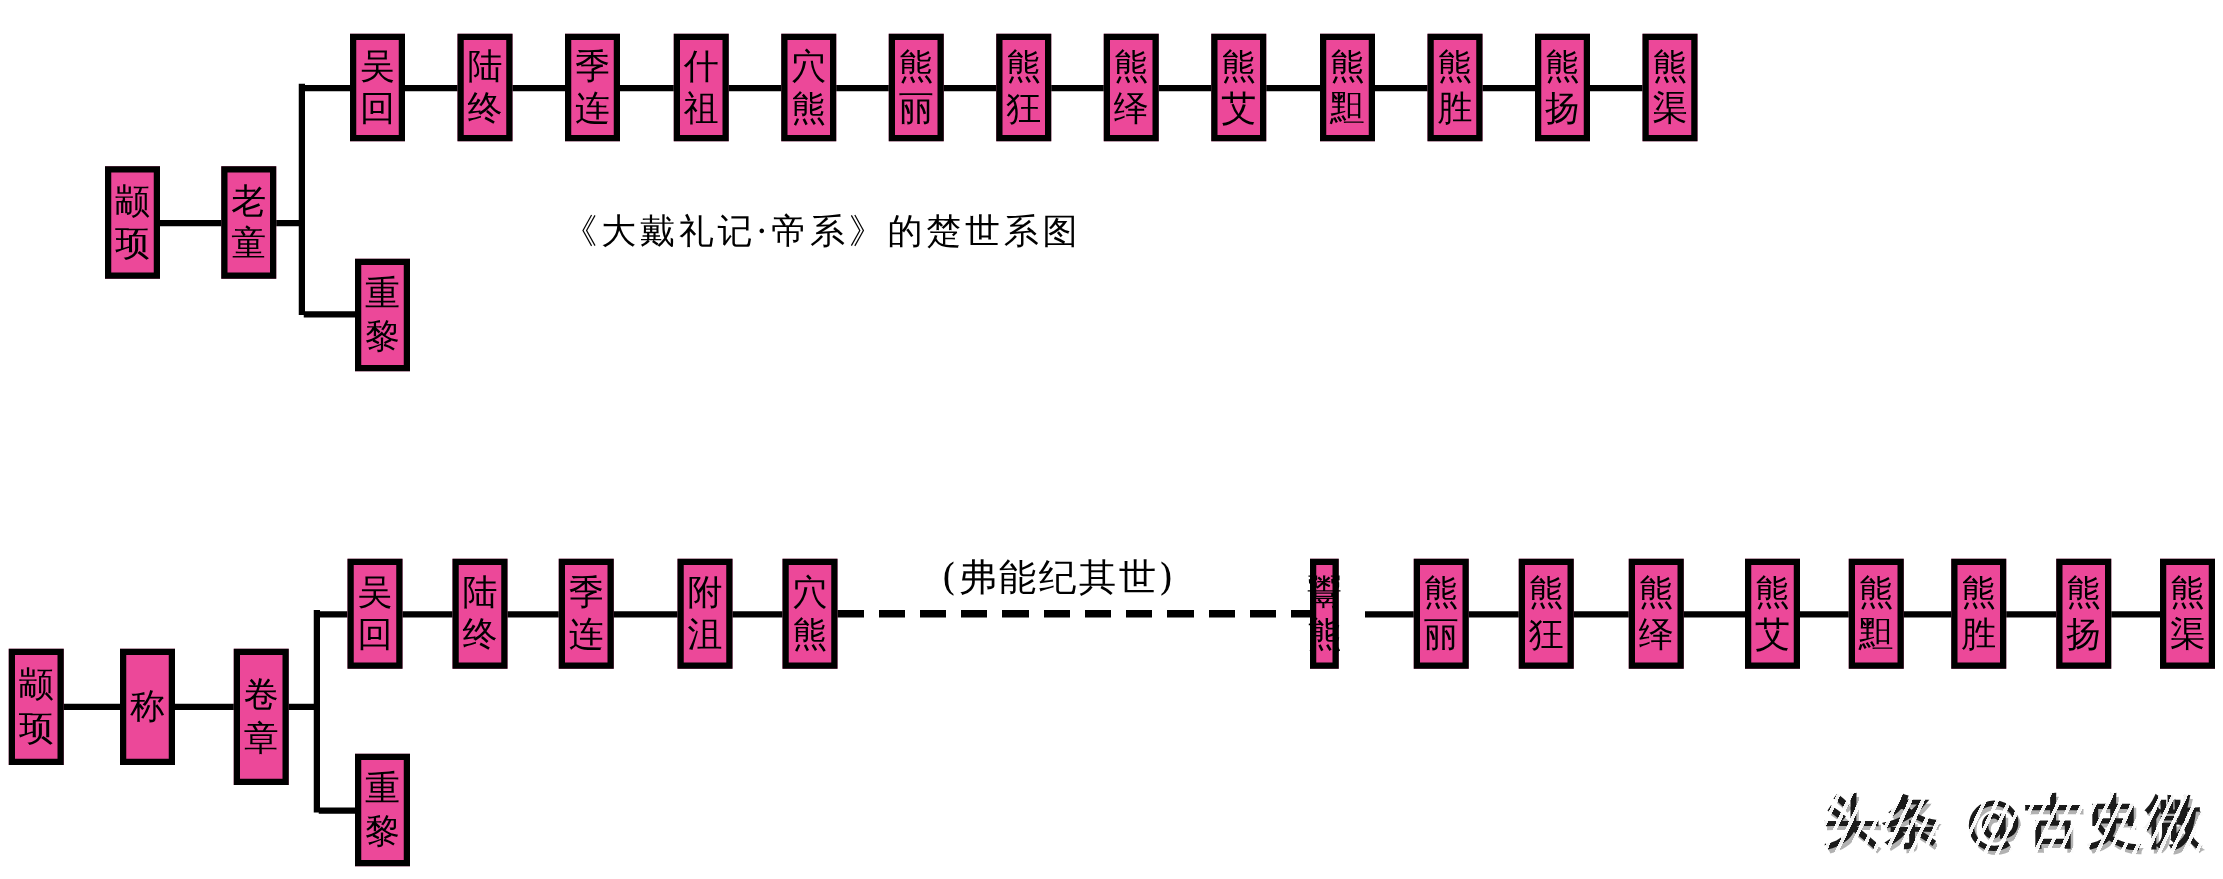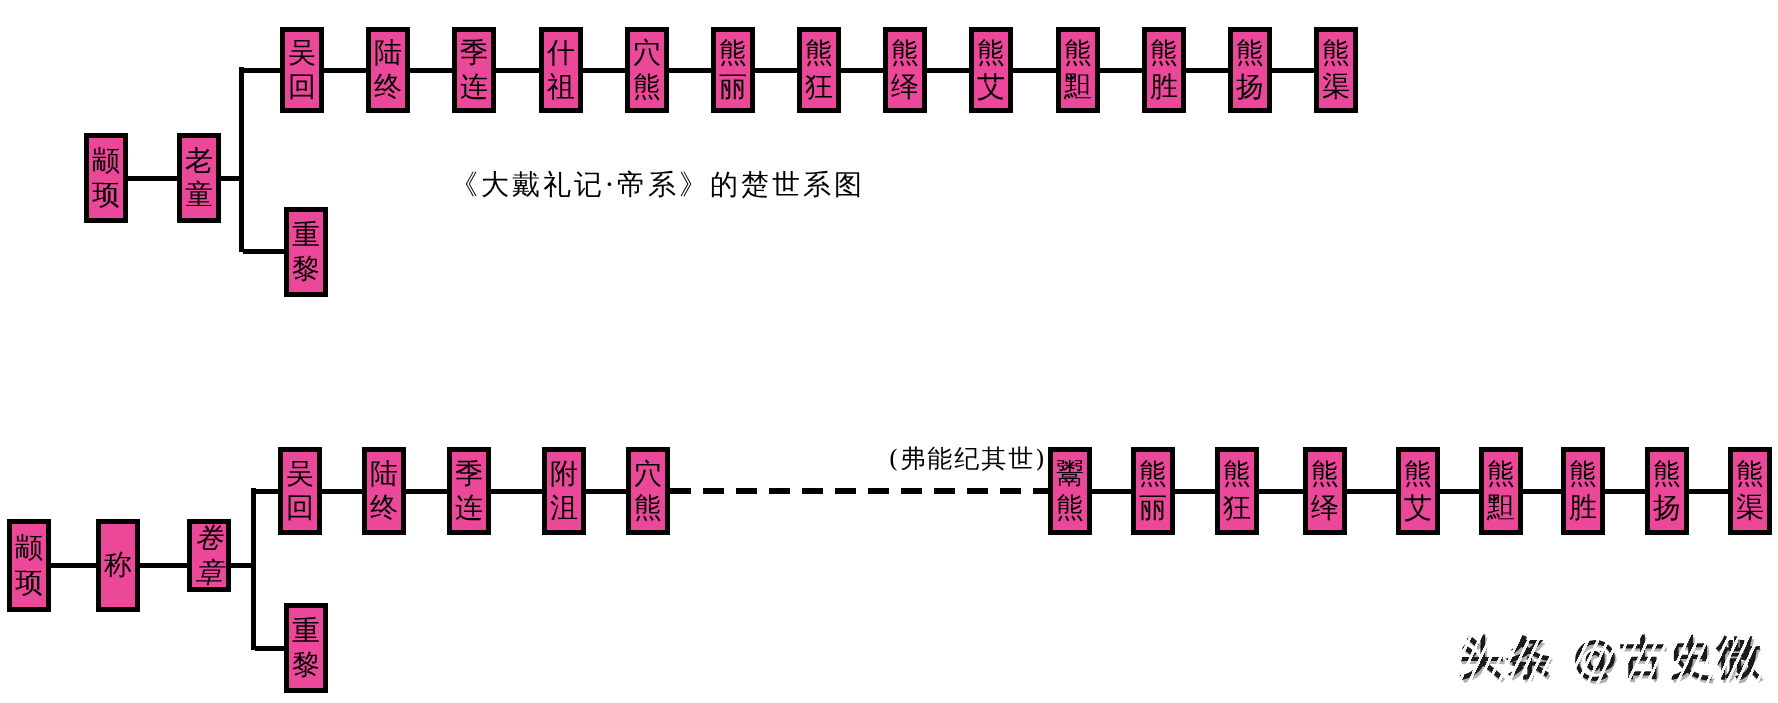--- a/index.html
+++ b/index.html
@@ -17,21 +17,21 @@
   .vl{position:absolute;width:5px;background:#000;}
   .dash{
     position:absolute;height:6px;
     background:repeating-linear-gradient(90deg,#000 0 21px,transparent 21px 33px);
   }
   .caption{
     position:absolute;width:500px;text-align:left;font-size:28px;letter-spacing:3px;
     font-weight:500;white-space:nowrap;
   }
   .gap-note{
-    position:absolute;width:400px;text-align:right;font-size:25px;letter-spacing:2px;
+    position:absolute;width:400px;text-align:center;font-size:30px;letter-spacing:2px;
     font-weight:500;white-space:nowrap;
   }
   .watermark{
     position:absolute;left:1458px;top:627px;font-size:46px;font-weight:700;
     font-family:"DejaVu Sans","Liberation Sans",sans-serif;color:#1a1a1a;
     letter-spacing:2px;white-space:nowrap;text-shadow:2px 3px 0 rgba(0,0,0,0.30);
   }
   .hatch{
     position:absolute;left:1452px;top:616px;width:330px;height:84px;z-index:5;
     background:repeating-linear-gradient(115deg,transparent 0 6px,rgba(255,255,255,0.95) 6px 9px);
@@ -79,36 +79,36 @@
     <div class="hl" style="left: 1100px; top: 68px; width: 42px;"></div>
     <div class="person" style="left: 1228px; top: 27px; width: 44px; height: 86px;">熊扬</div>
     <div class="hl" style="left: 1186px; top: 68px; width: 42px;"></div>
     <div class="person" style="left: 1314px; top: 27px; width: 44px; height: 86px;">熊渠</div>
     <div class="hl" style="left: 1272px; top: 68px; width: 42px;"></div>
     <div class="hl" style="left: 243px; top: 249px; width: 41px;"></div>
     <div class="person" style="left: 284px; top: 207px; width: 44px; height: 90px;">重黎</div>
     <div class="person" style="left: 7px; top: 519px; width: 44px; height: 93px;">颛顼</div>
     <div class="person" style="left: 96px; top: 519px; width: 44px; height: 93px;">称</div>
     <div class="hl" style="left: 51px; top: 563px; width: 45px;"></div>
-    <div class="person" style="left: 187px; top: 519px; width: 44px; height: 73px; font-style: italic;">卷章</div>
+    <div class="person" style="left: 187px; top: 519px; width: 44px; height: 109px;">卷章</div>
     <div class="hl" style="left: 140px; top: 563px; width: 47px;"></div>
     <div class="hl" style="left: 231px; top: 563px; width: 24px;"></div>
     <div class="vl" style="left: 251px; top: 488px; height: 162px;"></div>
     <div class="hl" style="left: 255px; top: 489px; width: 23px;"></div>
     <div class="person" style="left: 278px; top: 447px; width: 44px; height: 88px;">吴回</div>
     <div class="person" style="left: 362px; top: 447px; width: 44px; height: 88px;">陆终</div>
     <div class="hl" style="left: 322px; top: 489px; width: 40px;"></div>
     <div class="person" style="left: 447px; top: 447px; width: 44px; height: 88px;">季连</div>
     <div class="hl" style="left: 406px; top: 489px; width: 41px;"></div>
     <div class="person" style="left: 542px; top: 447px; width: 44px; height: 88px;">附沮</div>
     <div class="hl" style="left: 491px; top: 489px; width: 51px;"></div>
     <div class="person" style="left: 626px; top: 447px; width: 44px; height: 88px;">穴熊</div>
     <div class="hl" style="left: 586px; top: 489px; width: 40px;"></div>
     <div class="dash" style="left: 670px; top: 488px; width: 378px;"></div>
-    <div class="person" style="left: 1048px; top: 447px; width: 44px; height: 88px;">鬻熊</div>
+    <div class="person" style="left: 1048px; top: 447px; width: 23px; height: 88px;">鬻熊</div>
     <div class="person" style="left: 1131px; top: 447px; width: 44px; height: 88px;">熊丽</div>
     <div class="hl" style="left: 1092px; top: 489px; width: 39px;"></div>
     <div class="person" style="left: 1215px; top: 447px; width: 44px; height: 88px;">熊狂</div>
     <div class="hl" style="left: 1175px; top: 489px; width: 40px;"></div>
     <div class="person" style="left: 1303px; top: 447px; width: 44px; height: 88px;">熊绎</div>
     <div class="hl" style="left: 1259px; top: 489px; width: 44px;"></div>
     <div class="person" style="left: 1396px; top: 447px; width: 44px; height: 88px;">熊艾</div>
     <div class="hl" style="left: 1347px; top: 489px; width: 49px;"></div>
     <div class="person" style="left: 1479px; top: 447px; width: 44px; height: 88px;">熊䵣</div>
     <div class="hl" style="left: 1440px; top: 489px; width: 39px;"></div>

